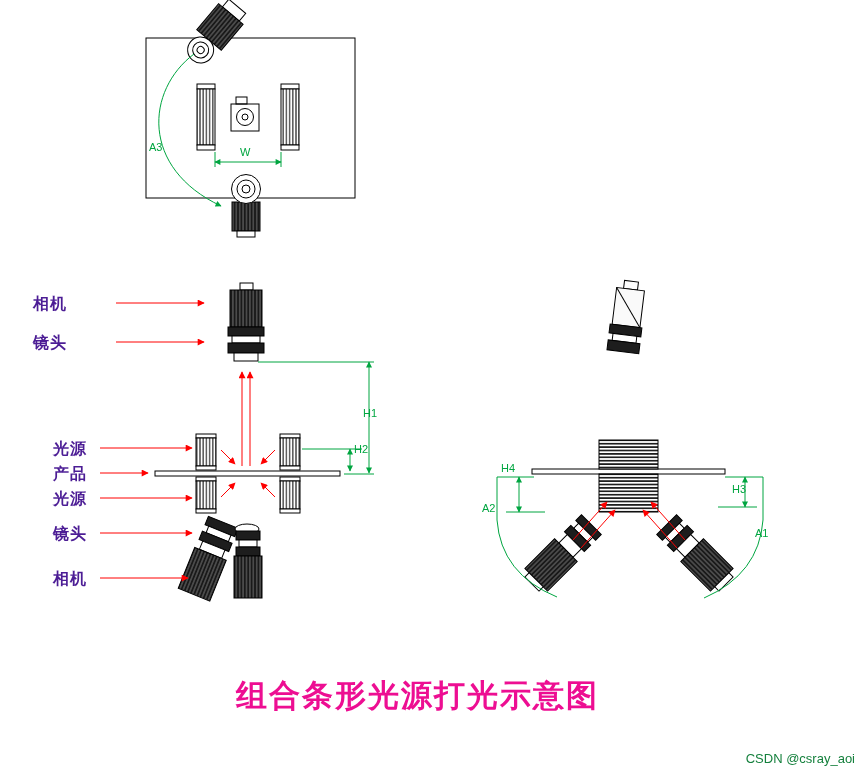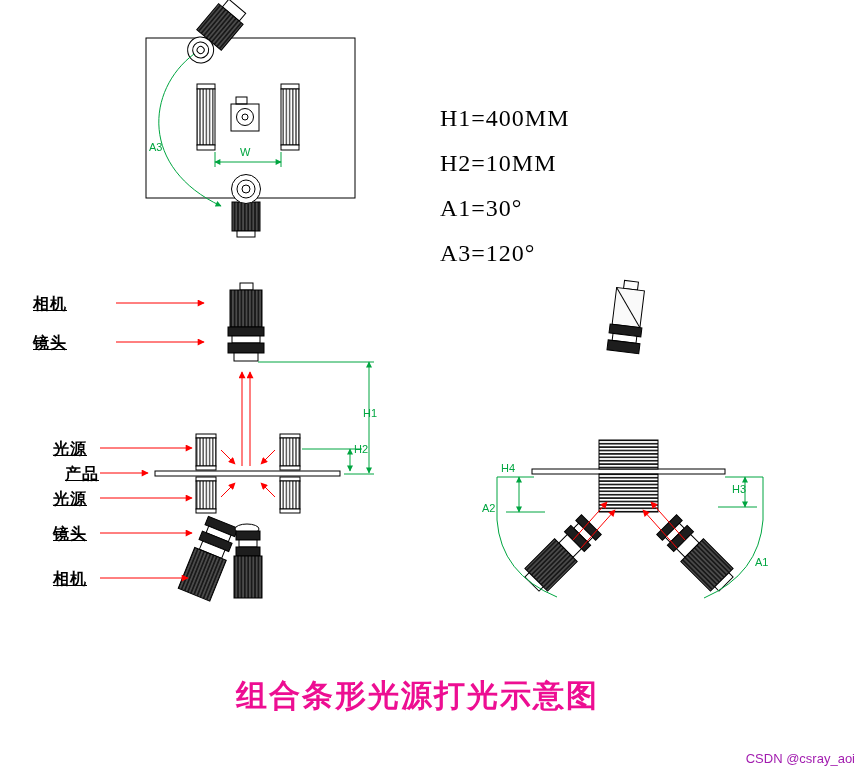--- a/index.html
+++ b/index.html
@@ -12,30 +12,30 @@
   .param-list {
     position:absolute; left:440px; top:96px; color:#000;
     font-size:24px; line-height:45px; letter-spacing:1px;
     font-family:"Liberation Serif", serif;
   }
   .g {
     position:absolute; color:#00a540; font-size:11px;
     font-family:Liberation Sans, sans-serif; white-space:nowrap;
   }
   .m {
-    position:absolute; color:#000000; font-size:16px; font-weight:bold;
-    letter-spacing:1px; font-family:"Liberation Serif", serif; white-space:nowrap;text-decoration:underline;
+    position:absolute; color:#4c1d95; font-size:16px; font-weight:bold;
+    letter-spacing:1px; font-family:"Liberation Serif", serif; white-space:nowrap;
   }
   .title {
     position:absolute; left:236px; top:675px; color:#ed0e92;
     font-size:31px; font-weight:bold; letter-spacing:2px;
     font-family:Liberation Mono, monospace; white-space:nowrap;
   }
   .wm {
-    position:absolute; right:13px; top:751px; color:#a21caf; font-size:13px;
+    position:absolute; right:13px; top:751px; color:#15803d; font-size:13px;
     font-family:"Liberation Sans", sans-serif;
   }
 </style>
 </head>
 <body>
 
 <div id="canvas">
 
 <svg id="art" width="868" height="781" viewBox="0 0 868 781">
   <defs>
@@ -230,40 +230,34 @@
       <path d="M 497 520 Q 501 574 557 597"></path>
       <line x1="725" y1="477" x2="763" y2="477"></line>
       <line x1="745" y1="477" x2="745" y2="507" marker-start="url(#mg)" marker-end="url(#mg)"></line>
       <line x1="718" y1="507" x2="757" y2="507"></line>
       <line x1="763" y1="477" x2="763" y2="520"></line>
       <path d="M 763 520 Q 759 574 704 598"></path>
     </g>
   </g>
 </svg>
 
-<div class="param-list">
-  <div>H1=400MM</div>
-  <div>H2=10MM</div>
-  <div>A1=30°</div>
-  <div>A3=120°</div>
-</div>
 
 <span class="g" style="left:240px;top:146px">W</span>
 <span class="g" style="left:149px;top:141px">A3</span>
 <span class="g" style="left:363px;top:407px">H1</span>
 <span class="g" style="left:354px;top:443px">H2</span>
 <span class="g" style="left:501px;top:462px">H4</span>
 <span class="g" style="left:482px;top:502px">A2</span>
 <span class="g" style="left:732px;top:483px">H3</span>
-<span class="g" style="left:755px;top:556px">A1</span>
+<span class="g" style="left:755px;top:527px">A1</span>
 
 <span class="m" style="left:33px;top:294px">相机</span>
 <span class="m" style="left:33px;top:333px">镜头</span>
 <span class="m" style="left:53px;top:439px">光源</span>
-<span class="m" style="left:65px;top:464px">产品</span>
+<span class="m" style="left:53px;top:464px">产品</span>
 <span class="m" style="left:53px;top:489px">光源</span>
 <span class="m" style="left:53px;top:524px">镜头</span>
 <span class="m" style="left:53px;top:569px">相机</span>
 
 <div class="title">组合条形光源打光示意图</div>
 <div class="wm">CSDN @csray_aoi</div>
 
 </div>
 
 </body></html>

